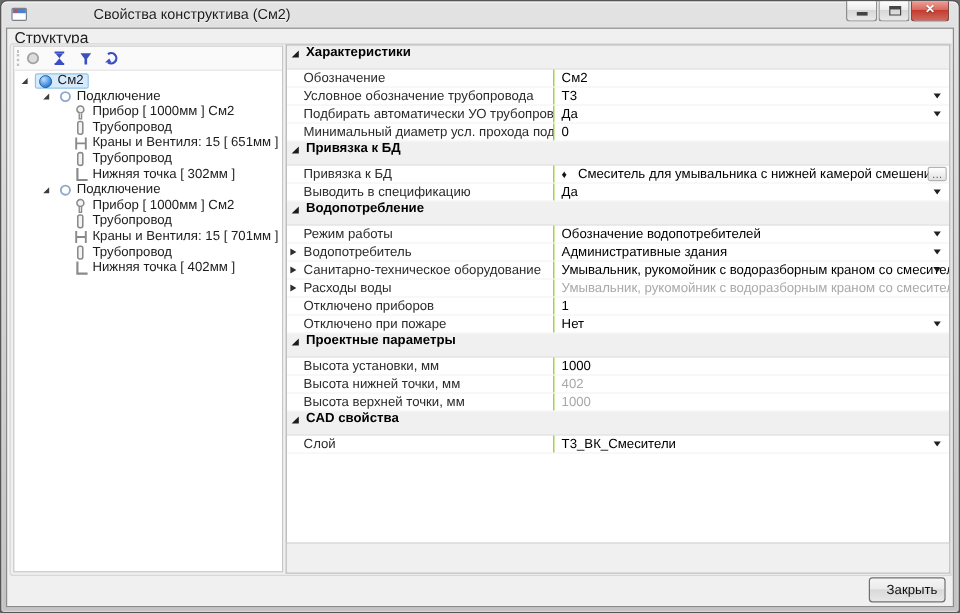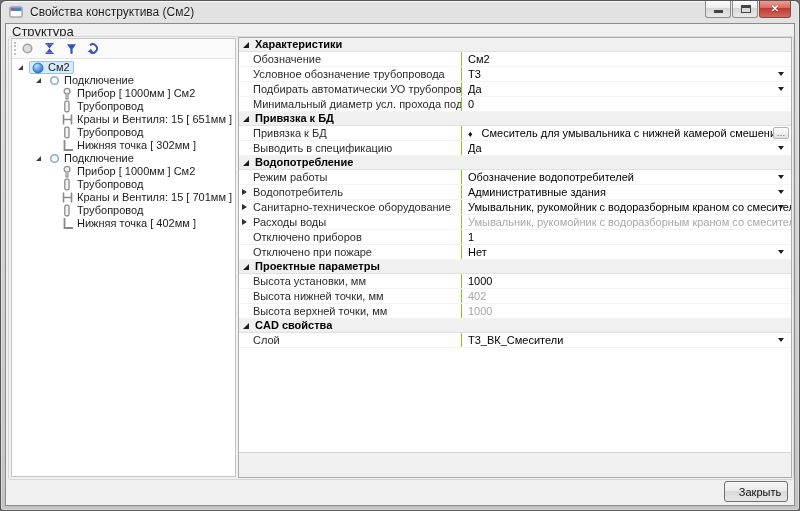--- a/index.html
+++ b/index.html
@@ -5,21 +5,21 @@
   * { box-sizing: border-box; margin: 0; padding: 0; }
   html,body { width:800px; height:511px; }
   body { font-family:"Liberation Sans", sans-serif; background:#6a6a6a; position:relative; }
 
   
   .window { position:absolute; inset:0; border:1px solid #565656;
     border-radius:6px 6px 3px 3px;
     background:linear-gradient(#e3e3e3,#cfcfcf 60%,#c3c3c3);
     box-shadow:inset 0 1px 0 rgba(255,255,255,.75), inset 0 0 0 1px rgba(255,255,255,.35); }
   .titlebar { position:absolute; left:0; right:0; top:0; height:22px;
-    display:flex; align-items:center; padding-left:8px; }
+    display:flex; align-items:center; padding-left:8px;gap:48px; }
   .app-icon { width:15px; height:14px; display:inline-block; }
   .title-text { font-size:12px; color:#1b1b1b; margin-left:6px;
     text-shadow:0 1px 0 rgba(255,255,255,.8); }
 
   .caption-buttons { position:absolute; top:0; right:8px; display:flex; gap:1px; }
   .cap-btn { width:26px; height:17px; border:1px solid #8e8e8e; border-top:none;
     border-radius:0 0 3px 3px; position:relative;
     background:linear-gradient(#fdfdfd,#ececec 45%,#d6d6d6 46%,#e9e9e9); }
   .cap-btn.close { width:32px;
     background:linear-gradient(#eb9f97,#d9685d 45%,#c2392e 46%,#d4685c);
@@ -67,21 +67,21 @@
   .pg-rows { position:absolute; inset:0 0 26px 0; overflow:hidden; }
   .pg-desc { position:absolute; left:0; right:0; bottom:0; height:25px;
     background:#f0f0f0; border-top:1px solid #d4d4d4; }
 
   .row { display:flex; height:15px; line-height:14px; font-size:11px;
     border-bottom:1px solid #f3f3f3; position:relative; }
   .row .name { width:223px; padding-left:14px; color:#2b2b2b;
     border-right:1px solid #84cc16; white-space:nowrap; overflow:hidden; position:relative; }
   .row .val { flex:1; padding:0 20px 0 6px; color:#000; white-space:nowrap;
     overflow:hidden; position:relative; }
-  .row.header { height:14px; line-height:13px; background:#f0f0f0; font-weight:bold;
+  .row.header { height:20px; line-height:13px; background:#f0f0f0; font-weight:bold;
     border-bottom:1px solid #e1e1e1; padding-left:16px; color:#000; }
   .hexp { position:absolute; left:4px; top:4px; width:0; height:0;
     border-left:6px solid transparent; border-bottom:6px solid #1c1c1c; }
   .rexp { position:absolute; left:3px; top:4px; width:0; height:0;
     border-top:3.5px solid transparent; border-bottom:3.5px solid transparent;
     border-left:5px solid #2e2e2e; }
   .dd { position:absolute; right:7px; top:5px; width:0; height:0;
     border-left:3.5px solid transparent; border-right:3.5px solid transparent;
     border-top:4px solid #1f1f1f; }
   .val.dis, .val.dis span { color:#a9a9a9; }

